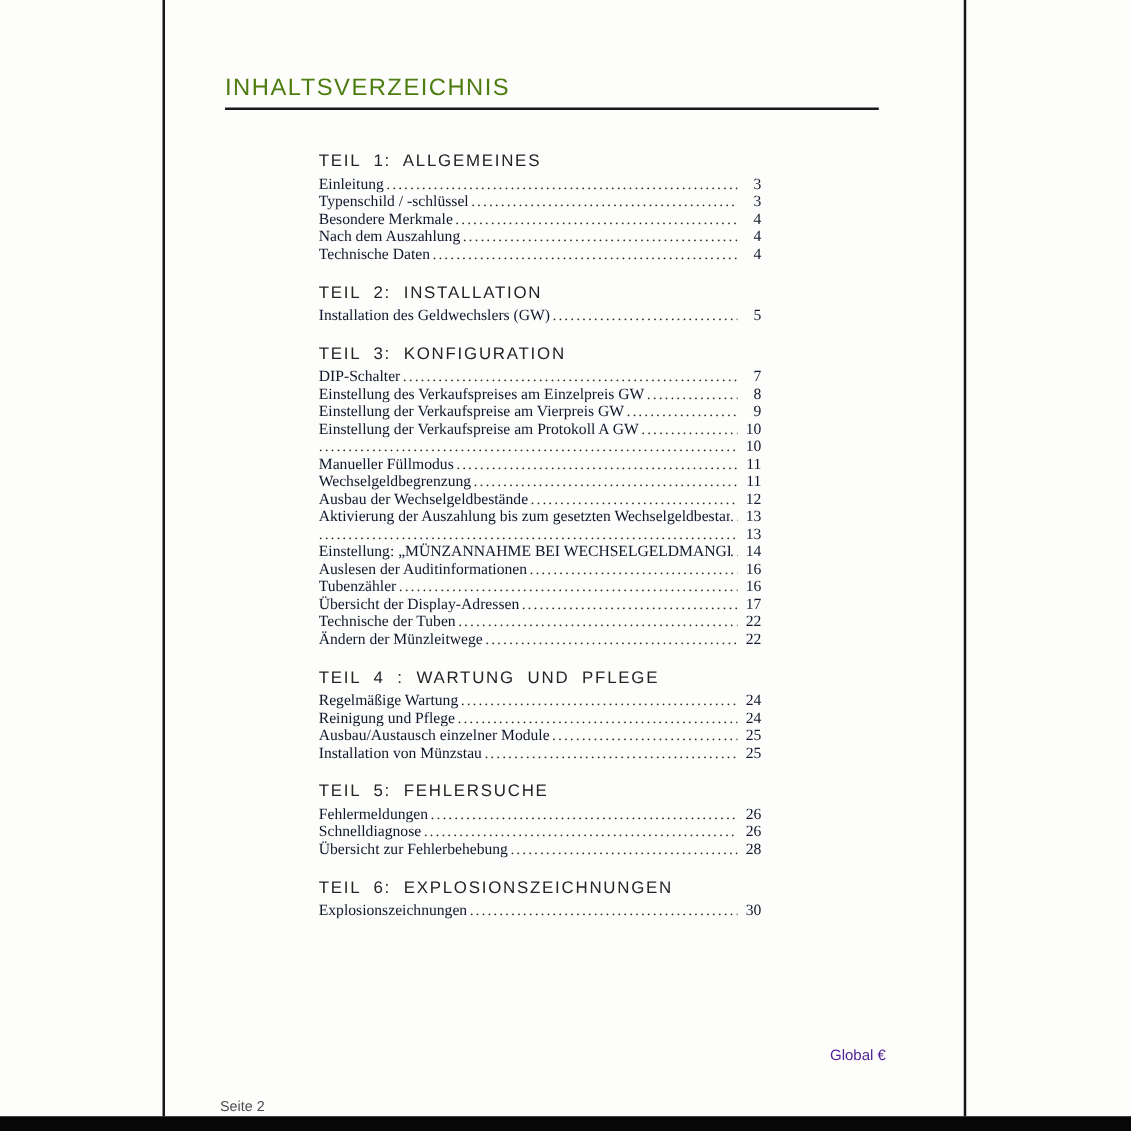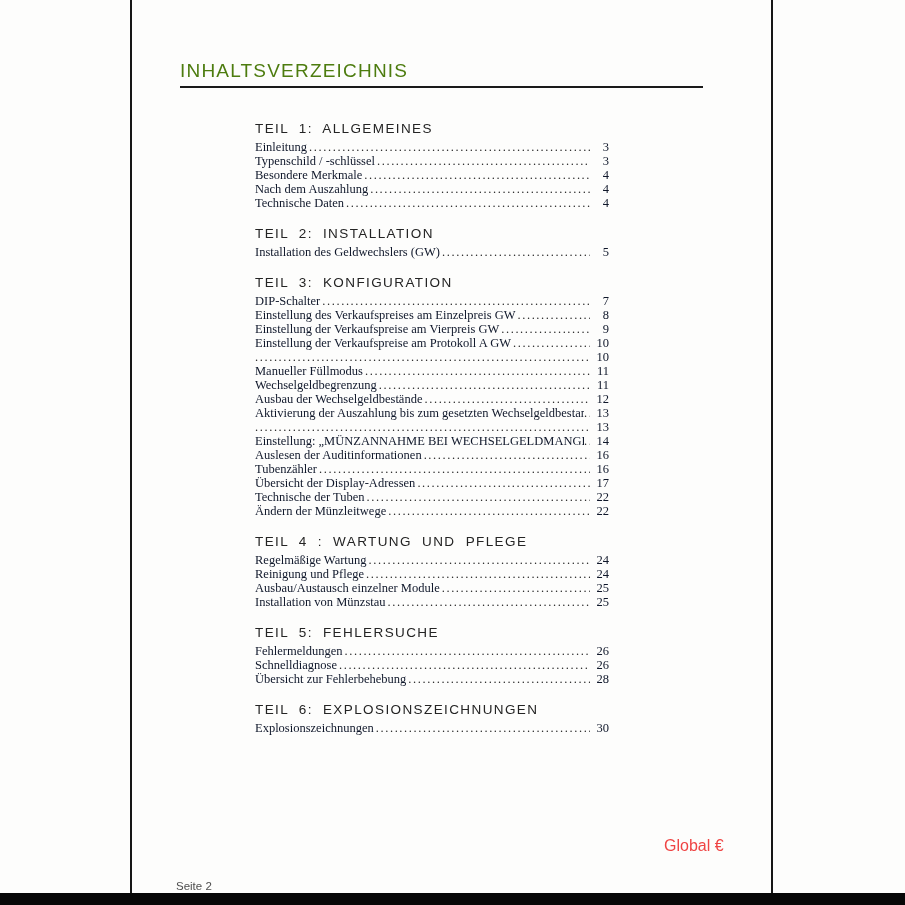--- a/index.html
+++ b/index.html
@@ -109,22 +109,22 @@
     top: 880px;
     font-family: "Liberation Sans", sans-serif;
     font-size: 11.5px;
     color: #4e4e4e;
   }
   .footer-right {
     position: absolute;
     left: 664px;
     top: 837px;
     font-family: "Liberation Sans", sans-serif;
-    font-size: 16px;
-    color: #ef4444;
+    font-size: 12px;
+    color: #4c1d95;
   }
 </style>
 </head>
 <body>
 
 <div class="page">
   <div class="edge-v edge-left"></div>
   <div class="edge-v edge-right"></div>
   <div class="bottom-bar"></div>
 

